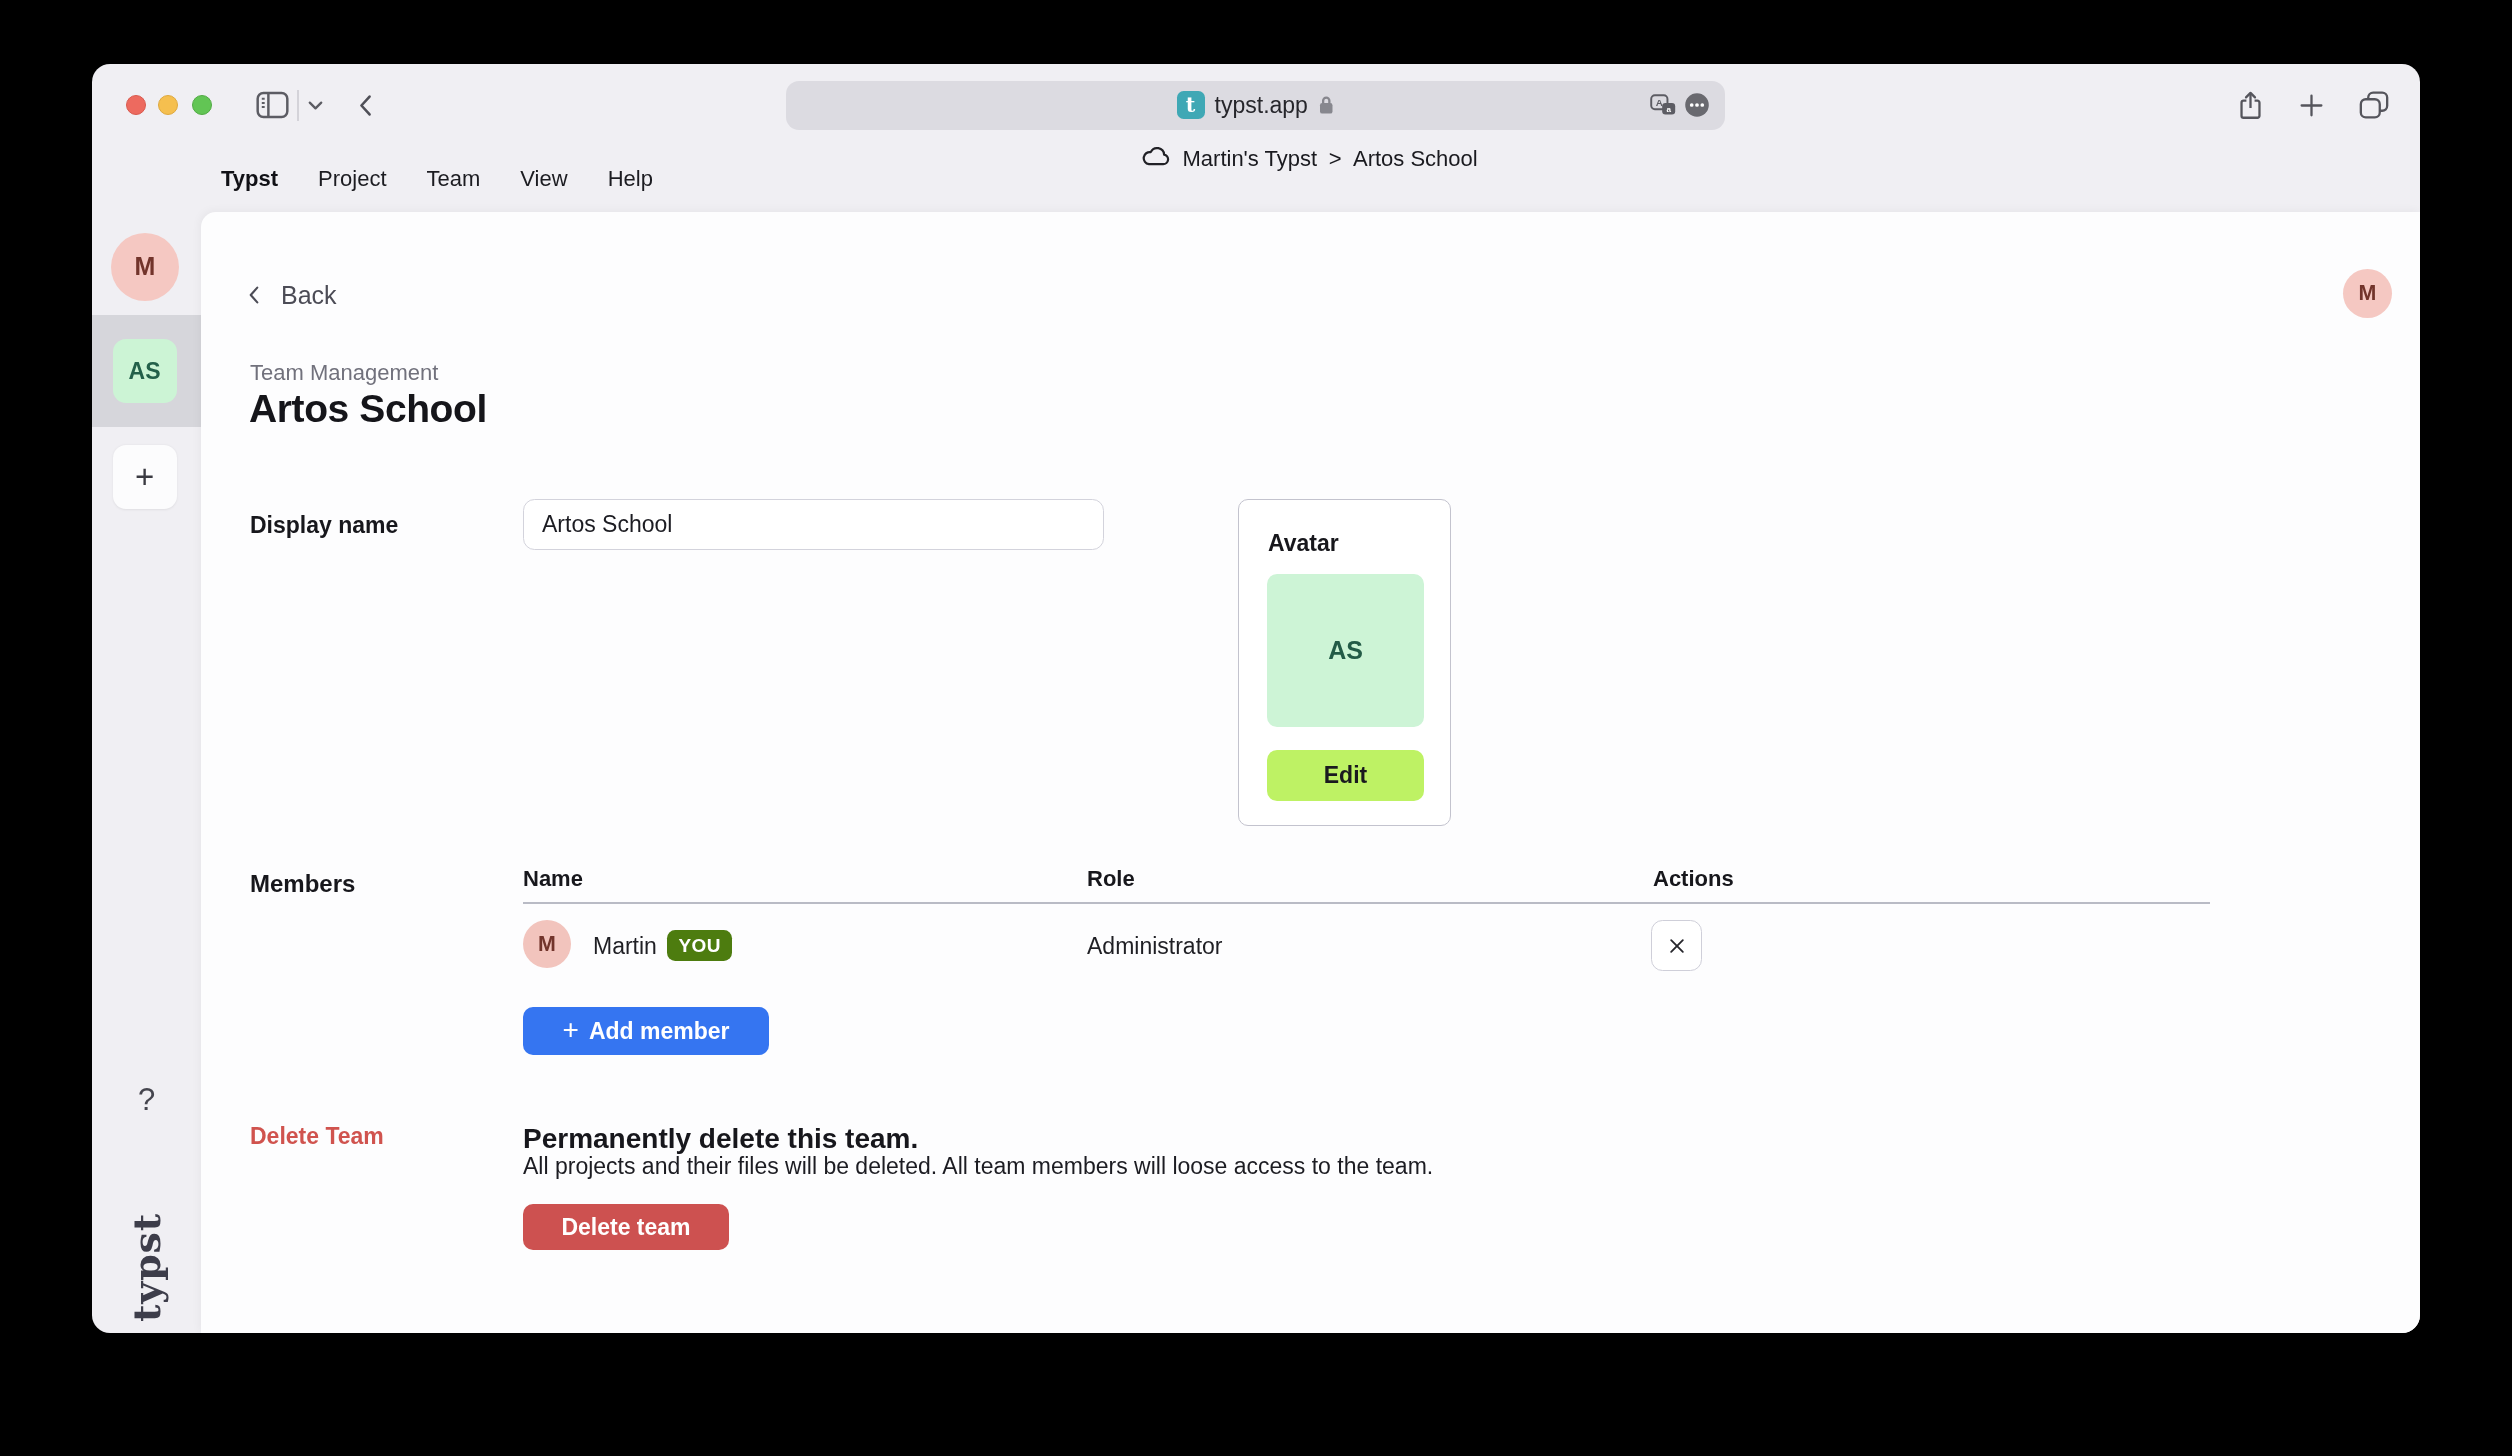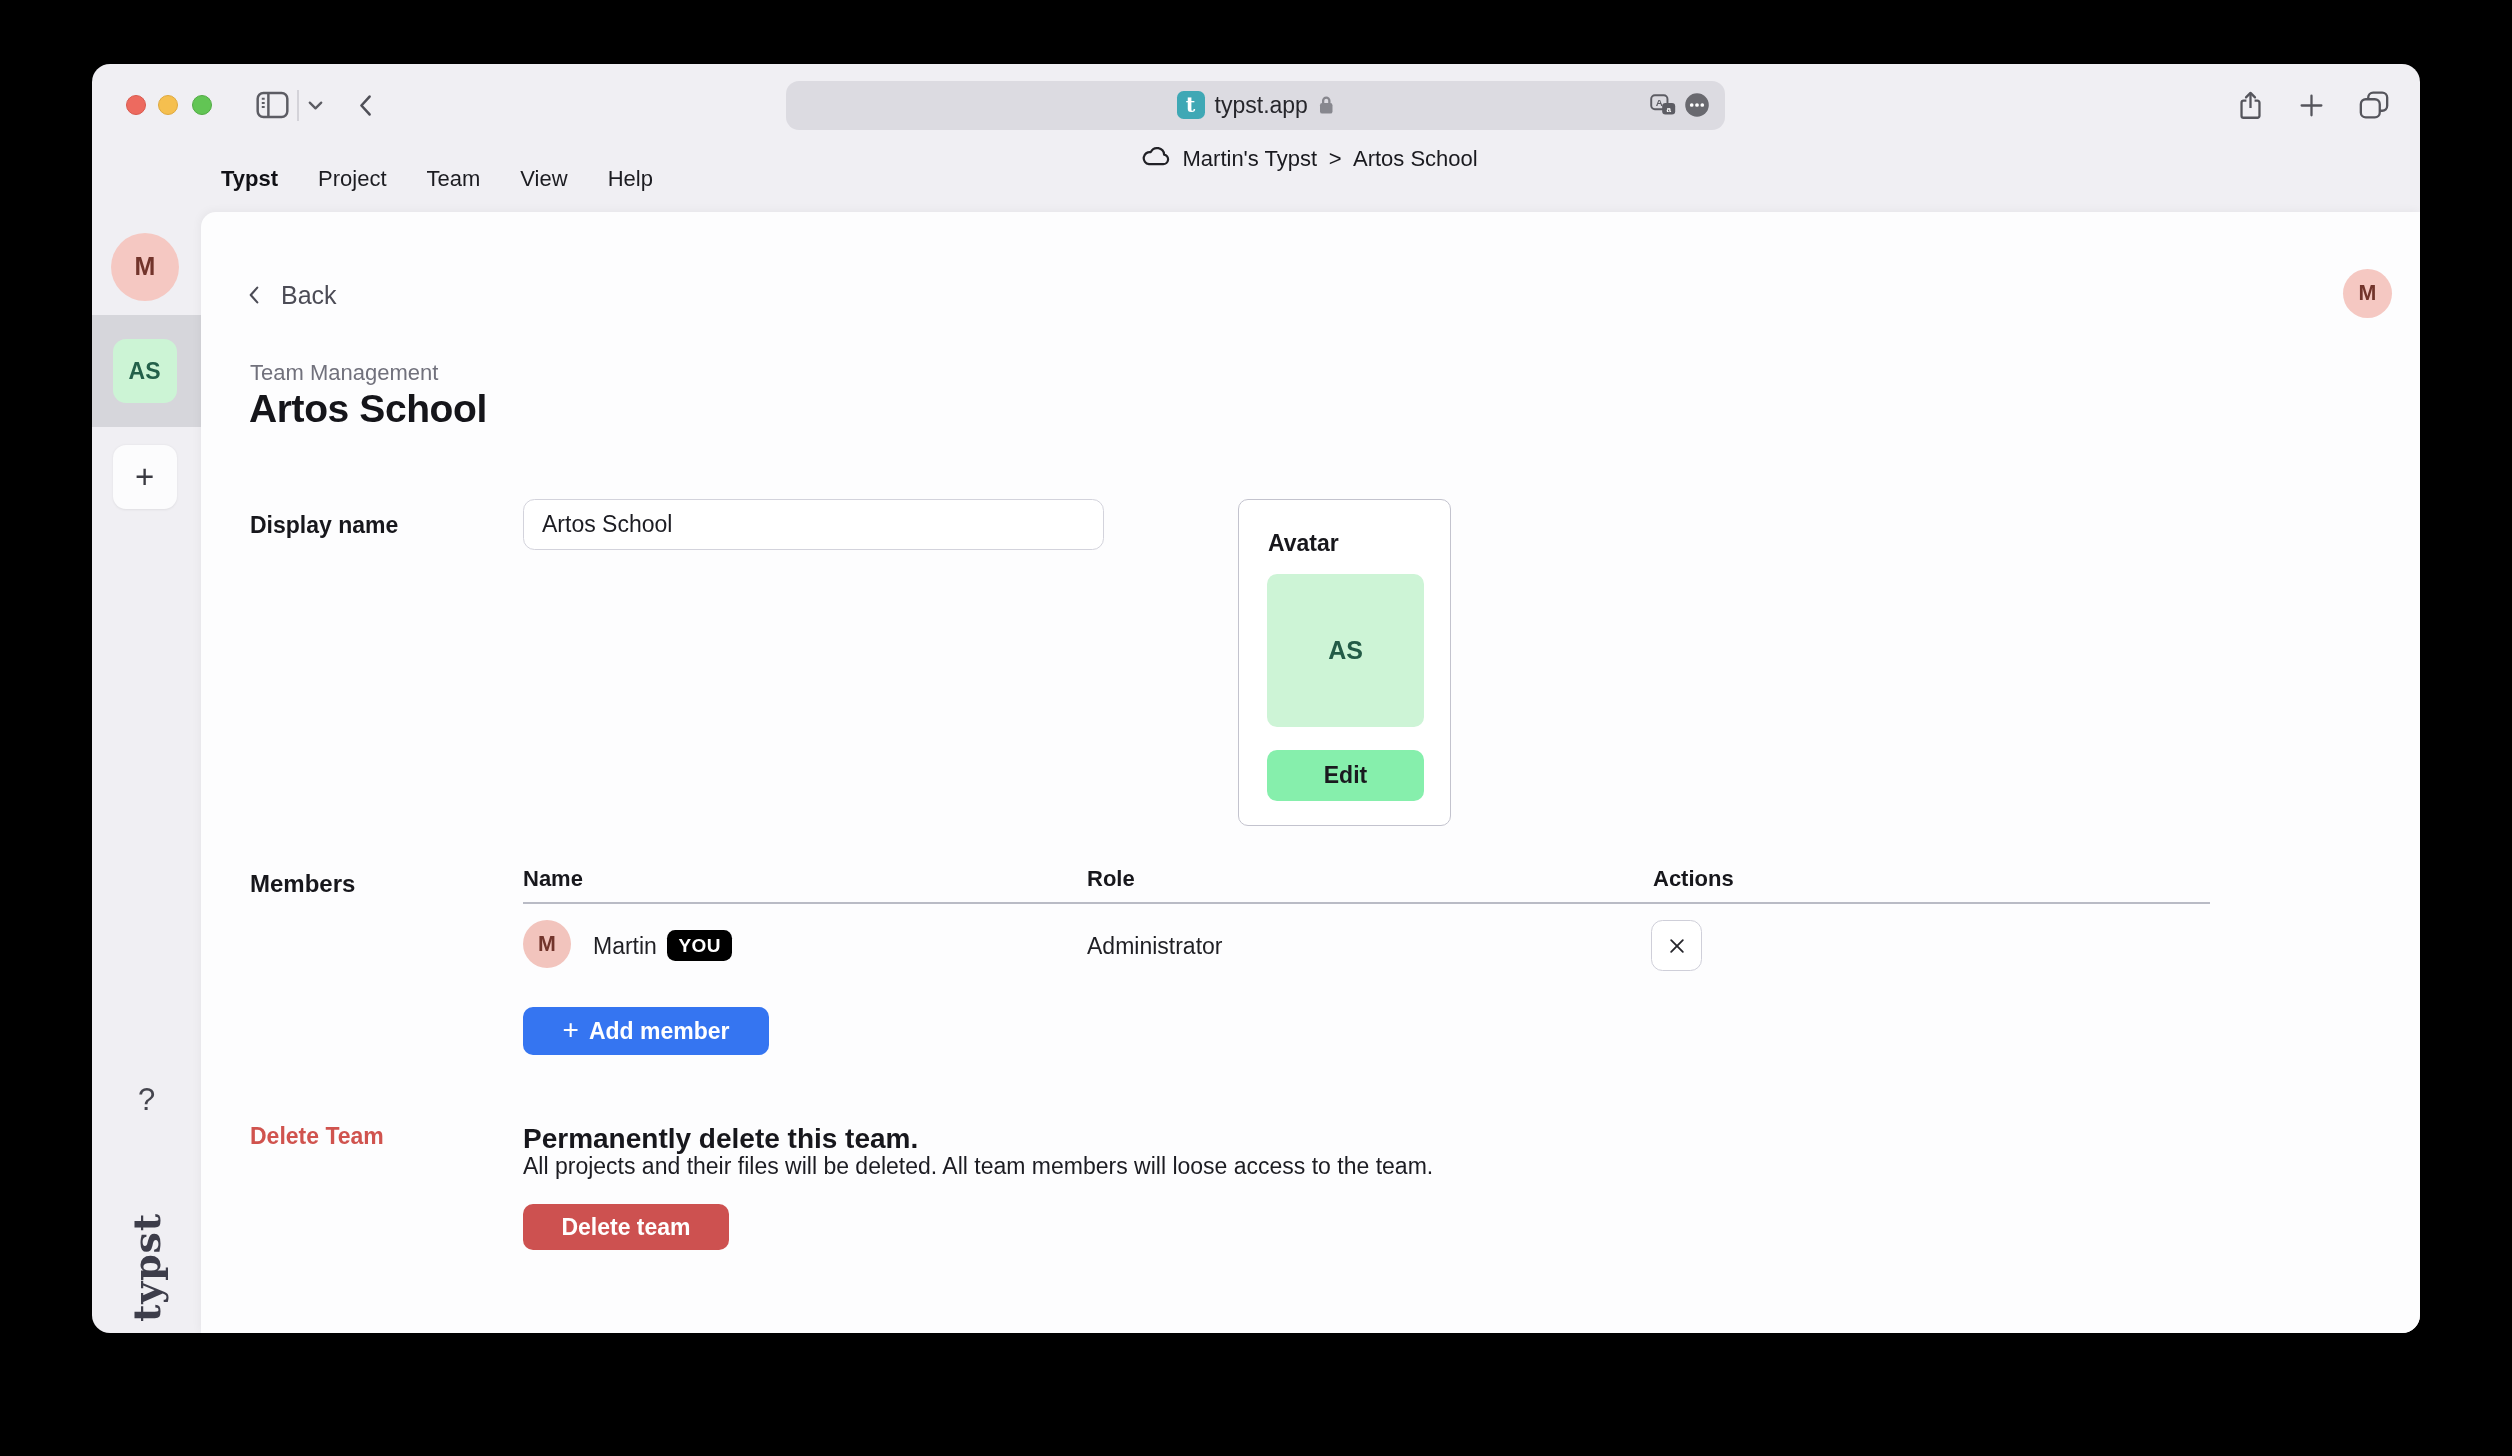--- a/index.html
+++ b/index.html
@@ -67,34 +67,34 @@
                 font-size:23px; color:#1c1c22; padding:0 18px; outline:none;
                 font-family:"Liberation Sans","DejaVu Sans",sans-serif; }
 
   .avatar-panel { position:absolute; left:1037px; top:287px; width:213px; height:327px;
                   border:1.6px solid #c3c3ce; border-radius:10px; background:#fff; }
   .avatar-panel-title { position:absolute; left:29px; top:30px; font-size:23px; font-weight:bold; color:#17171c; }
   .avatar-big { position:absolute; left:28px; top:74px; width:157px; height:153px; border-radius:10px;
                 background:#cdf4d6; color:#235b47; font-weight:bold; font-size:25px;
                 display:flex; align-items:center; justify-content:center; }
   .avatar-edit { position:absolute; left:28px; top:250px; width:157px; height:51px; border-radius:10px;
-                 background:#86efac; border:none; font-size:23px; font-weight:bold; color:#1a1a1f;
+                 background:#bef264; border:none; font-size:23px; font-weight:bold; color:#1a1a1f;
                  font-family:inherit; cursor:default; }
 
   .members-label { position:absolute; left:49px; top:658px; font-size:24px; font-weight:bold; color:#17171c; }
   .col-head { position:absolute; top:654px; font-size:22px; font-weight:bold; color:#17171c; }
   .col-name { left:322px; } .col-role { left:886px; } .col-actions { left:1452px; }
   .table-divider { position:absolute; left:322px; top:690px; width:1687px; height:1.6px; background:#b9bbc5; }
 
   .row-avatar { position:absolute; left:322px; top:708px; width:48px; height:48px; border-radius:50%;
                 background:#f2c4bd; color:#72342b; font-weight:bold; font-size:21.4px;
                 display:flex; align-items:center; justify-content:center; }
   .row-name { position:absolute; left:392px; top:721px; font-size:23px; color:#1f1f24; }
   .you-badge { position:absolute; left:466px; top:718px; height:31px; padding:0 11.5px; border-radius:8.2px;
-               background:#000000; color:#fff; font-size:19px; font-weight:bold; letter-spacing:0.4px;
+               background:#4d7c0f; color:#fff; font-size:19px; font-weight:bold; letter-spacing:0.4px;
                display:flex; align-items:center; }
   .row-role { position:absolute; left:886px; top:721px; font-size:23px; color:#1f1f24; }
   .remove-btn { position:absolute; left:1450px; top:708px; width:51px; height:51px; border-radius:11.5px;
                 background:#fff; border:1.6px solid #cfcfd9; display:flex; align-items:center; justify-content:center;
                 cursor:default; }
 
   .add-btn { position:absolute; left:322px; top:795px; width:246px; height:48px; border:none; border-radius:10px;
              background:#3575f1; color:#fff; display:flex; align-items:center; justify-content:center; gap:10px;
              font-family:inherit; cursor:default; }
   .add-btn .plus { font-size:28px; font-weight:400; margin-top:-2.5px; }

